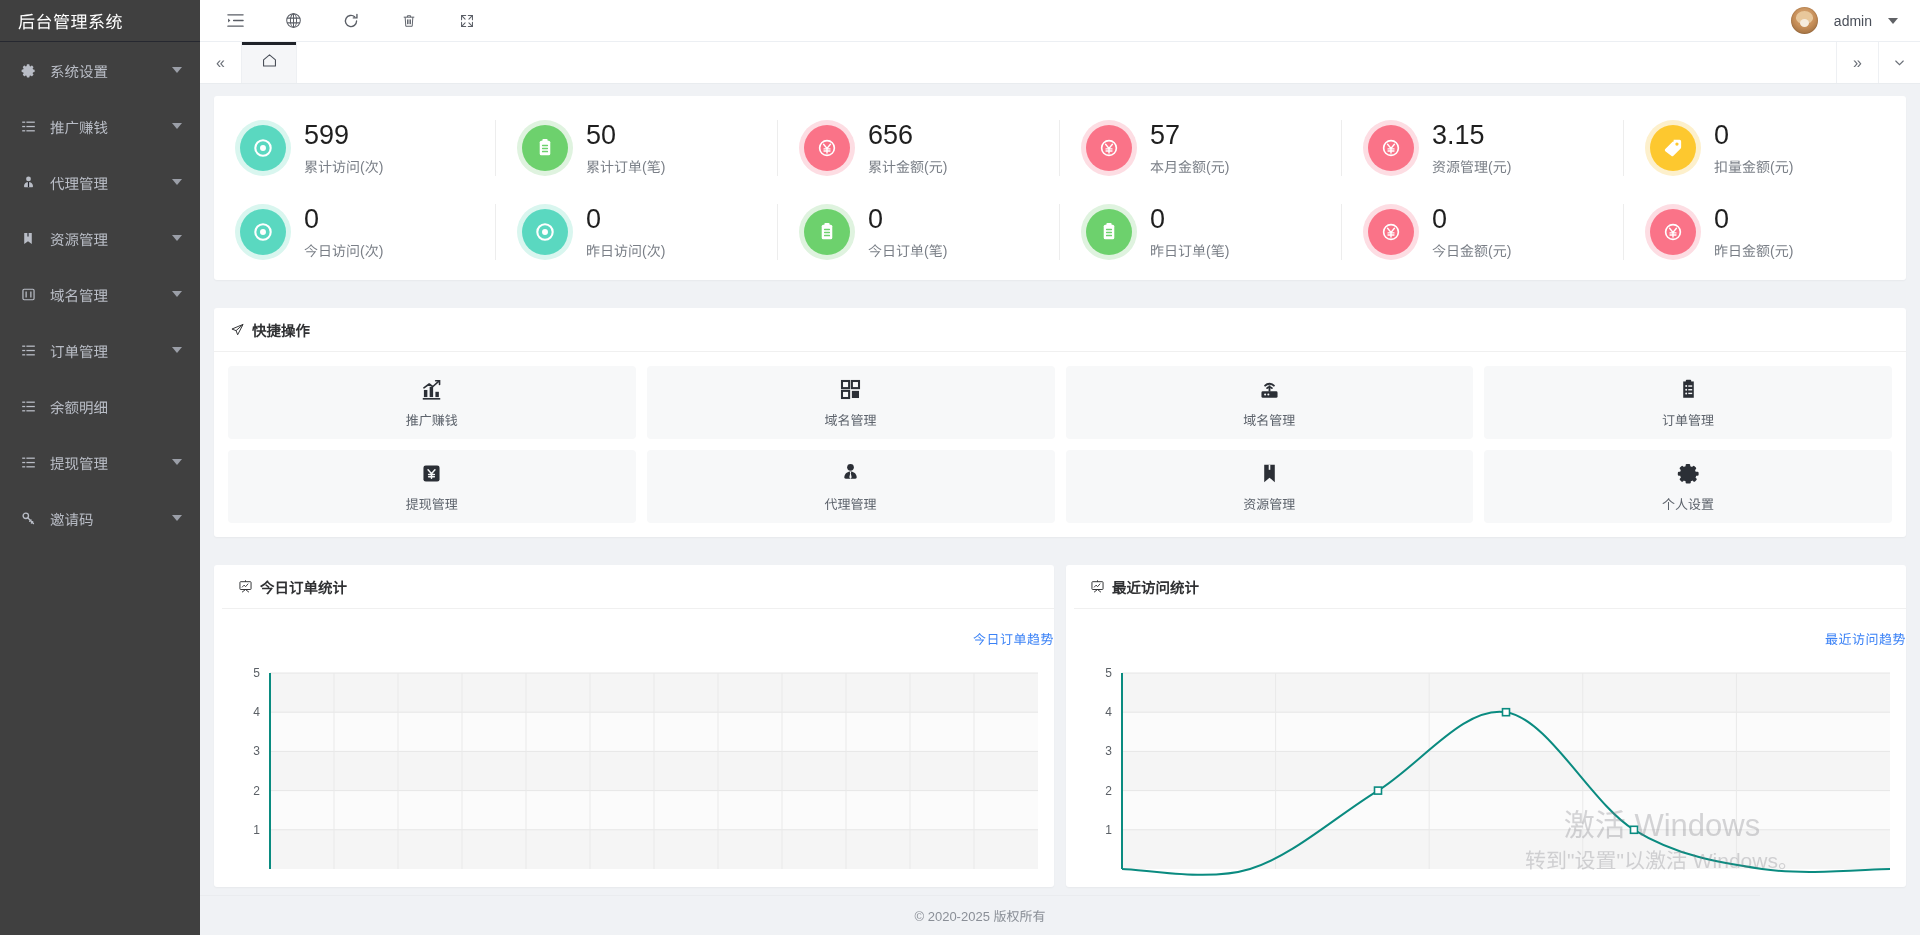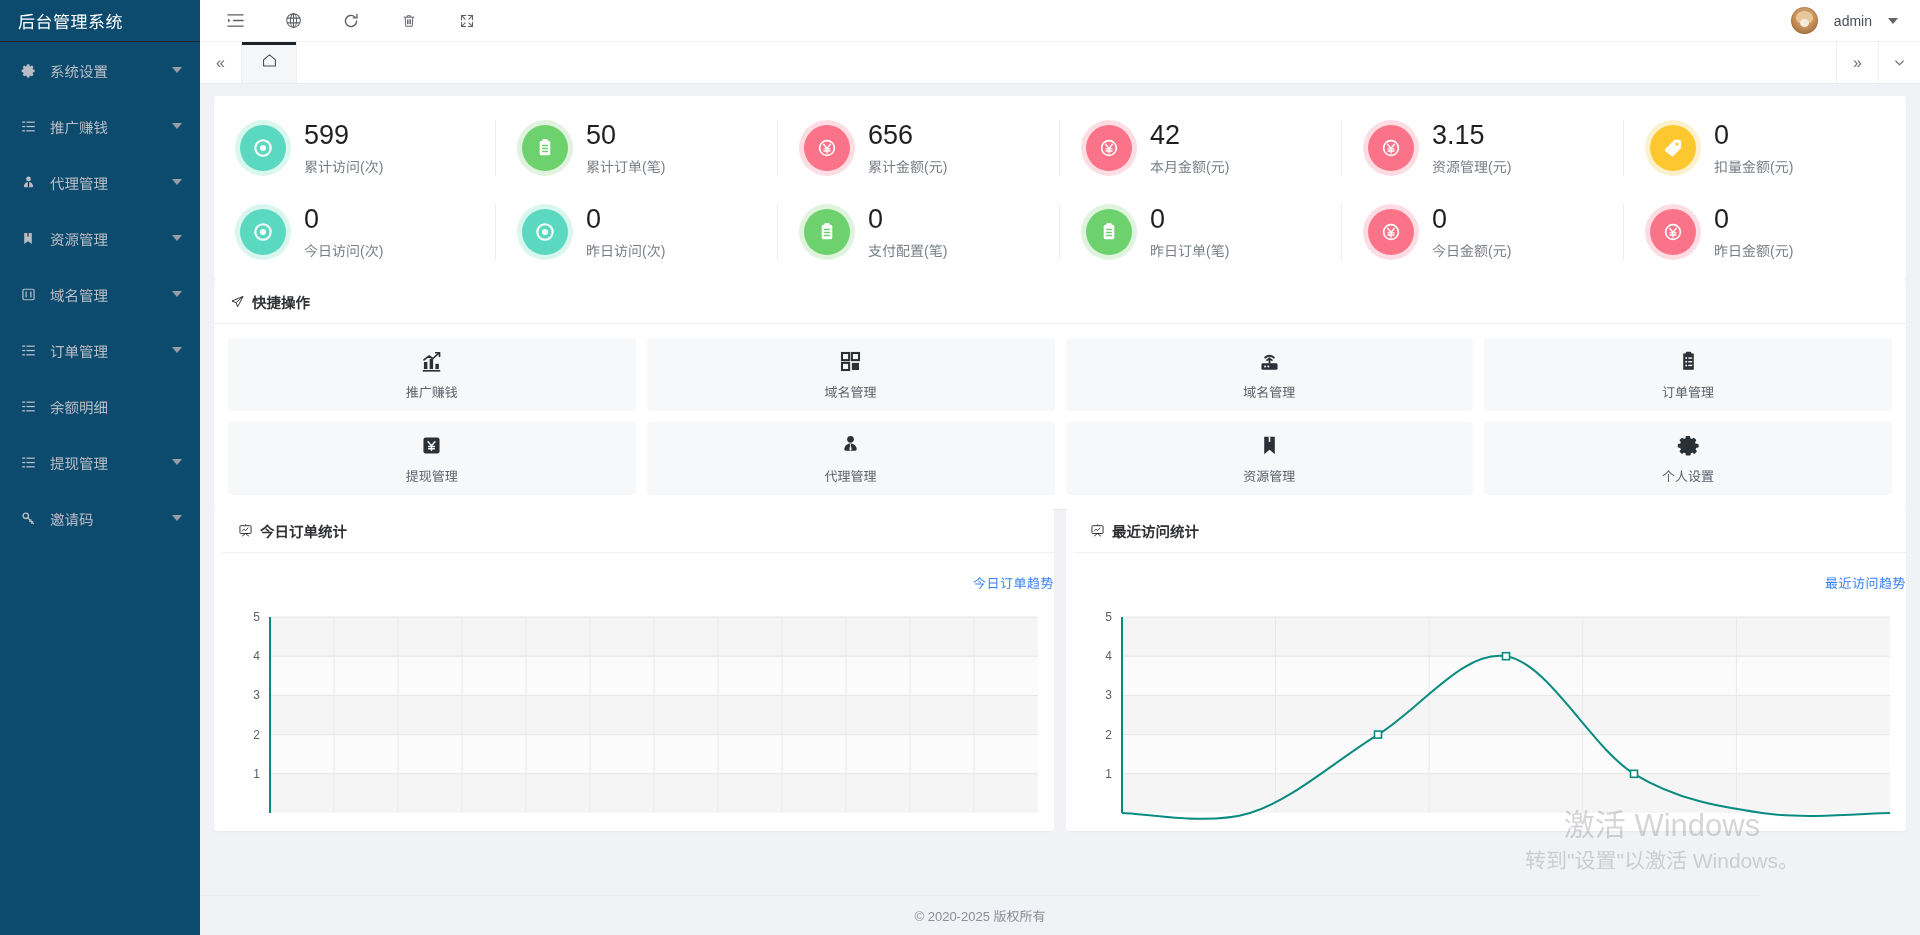--- a/index.html
+++ b/index.html
@@ -8,21 +8,21 @@
     width: 1920px; height: 935px;
     overflow: hidden;
     font-family: "Liberation Sans", "DejaVu Sans", sans-serif;
     background: #f0f2f5;
   }
 
   
   #sidebar {
     position: absolute; left: 0; top: 0;
     width: 200px; height: 935px;
-    background: #0c4a6e;
+    background: #404040;
     color: #bfc3cc;
     z-index: 20;
   }
   #brand {
     height: 42px;
     display: flex; align-items: center;
     padding-left: 18px;
     font-size: 17px; color: #ffffff;
     letter-spacing: .5px;
     border-bottom: 1px solid #262830;
@@ -125,21 +125,21 @@
     position: absolute; left: 200px; top: 84px;
     width: 1720px; height: 851px;
     overflow: hidden;
     background: #f0f2f5;
     padding: 12px 14px 0 14px;
   }
   .card {
     background: #fff;
     border-radius: 3px;
     box-shadow: 0 1px 2px rgba(0,0,0,.04);
-    margin-bottom: 0;
+    margin-bottom: 28px;
   }
 
   
   #stats { padding: 10px 0 6px 0; }
   .stat-row { display: flex; }
   .stat-cell {
     flex: 1;
     display: flex; align-items: center;
     padding: 14px 0 14px 26px;
     position: relative;
@@ -432,21 +432,21 @@
           </div>
         </div>
         <div class="stat-cell">
           <div class="stat-ico" style="background: rgb(250, 115, 136); box-shadow: rgb(253, 221, 227) 0px 0px 0px 5px;">
             <svg width="22" height="22" viewBox="0 0 20 20">
               <circle cx="10" cy="10" r="6.7" fill="none" stroke="#fff" stroke-width="1.5"></circle>
               <path d="M6.9 6.6 10 10.4l3.1-3.8M7.3 10.8h5.4M7.3 12.8h5.4M10 10.4v4.2" stroke="#fff" stroke-width="1.3" fill="none" stroke-linecap="round"></path>
             </svg>
           </div>
           <div class="stat-txt">
-            <div class="stat-val">42</div>
+            <div class="stat-val">57</div>
             <div class="stat-lbl">本月金额(元)</div>
           </div>
         </div>
         <div class="stat-cell">
           <div class="stat-ico" style="background: rgb(250, 115, 136); box-shadow: rgb(253, 221, 227) 0px 0px 0px 5px;">
             <svg width="22" height="22" viewBox="0 0 20 20">
               <circle cx="10" cy="10" r="6.7" fill="none" stroke="#fff" stroke-width="1.5"></circle>
               <path d="M6.9 6.6 10 10.4l3.1-3.8M7.3 10.8h5.4M7.3 12.8h5.4M10 10.4v4.2" stroke="#fff" stroke-width="1.3" fill="none" stroke-linecap="round"></path>
             </svg>
           </div>
@@ -498,21 +498,21 @@
             <svg width="22" height="22" viewBox="0 0 20 20">
               <rect x="5.2" y="3.4" width="9.6" height="13.2" rx="1.4" fill="#fff"></rect>
               <rect x="7.6" y="1.8" width="4.8" height="2.8" rx="1" fill="#fff"></rect>
               <rect x="7.2" y="7" width="5.6" height="1.3" rx=".6" fill="#6dd16d"></rect>
               <rect x="7.2" y="9.8" width="5.6" height="1.3" rx=".6" fill="#6dd16d"></rect>
               <rect x="7.2" y="12.6" width="5.6" height="1.3" rx=".6" fill="#6dd16d"></rect>
             </svg>
           </div>
           <div class="stat-txt">
             <div class="stat-val">0</div>
-            <div class="stat-lbl">支付配置(笔)</div>
+            <div class="stat-lbl">今日订单(笔)</div>
           </div>
         </div>
         <div class="stat-cell">
           <div class="stat-ico" style="background: rgb(109, 209, 109); box-shadow: rgb(223, 243, 223) 0px 0px 0px 5px;">
             <svg width="22" height="22" viewBox="0 0 20 20">
               <rect x="5.2" y="3.4" width="9.6" height="13.2" rx="1.4" fill="#fff"></rect>
               <rect x="7.6" y="1.8" width="4.8" height="2.8" rx="1" fill="#fff"></rect>
               <rect x="7.2" y="7" width="5.6" height="1.3" rx=".6" fill="#6dd16d"></rect>
               <rect x="7.2" y="9.8" width="5.6" height="1.3" rx=".6" fill="#6dd16d"></rect>
               <rect x="7.2" y="12.6" width="5.6" height="1.3" rx=".6" fill="#6dd16d"></rect>

